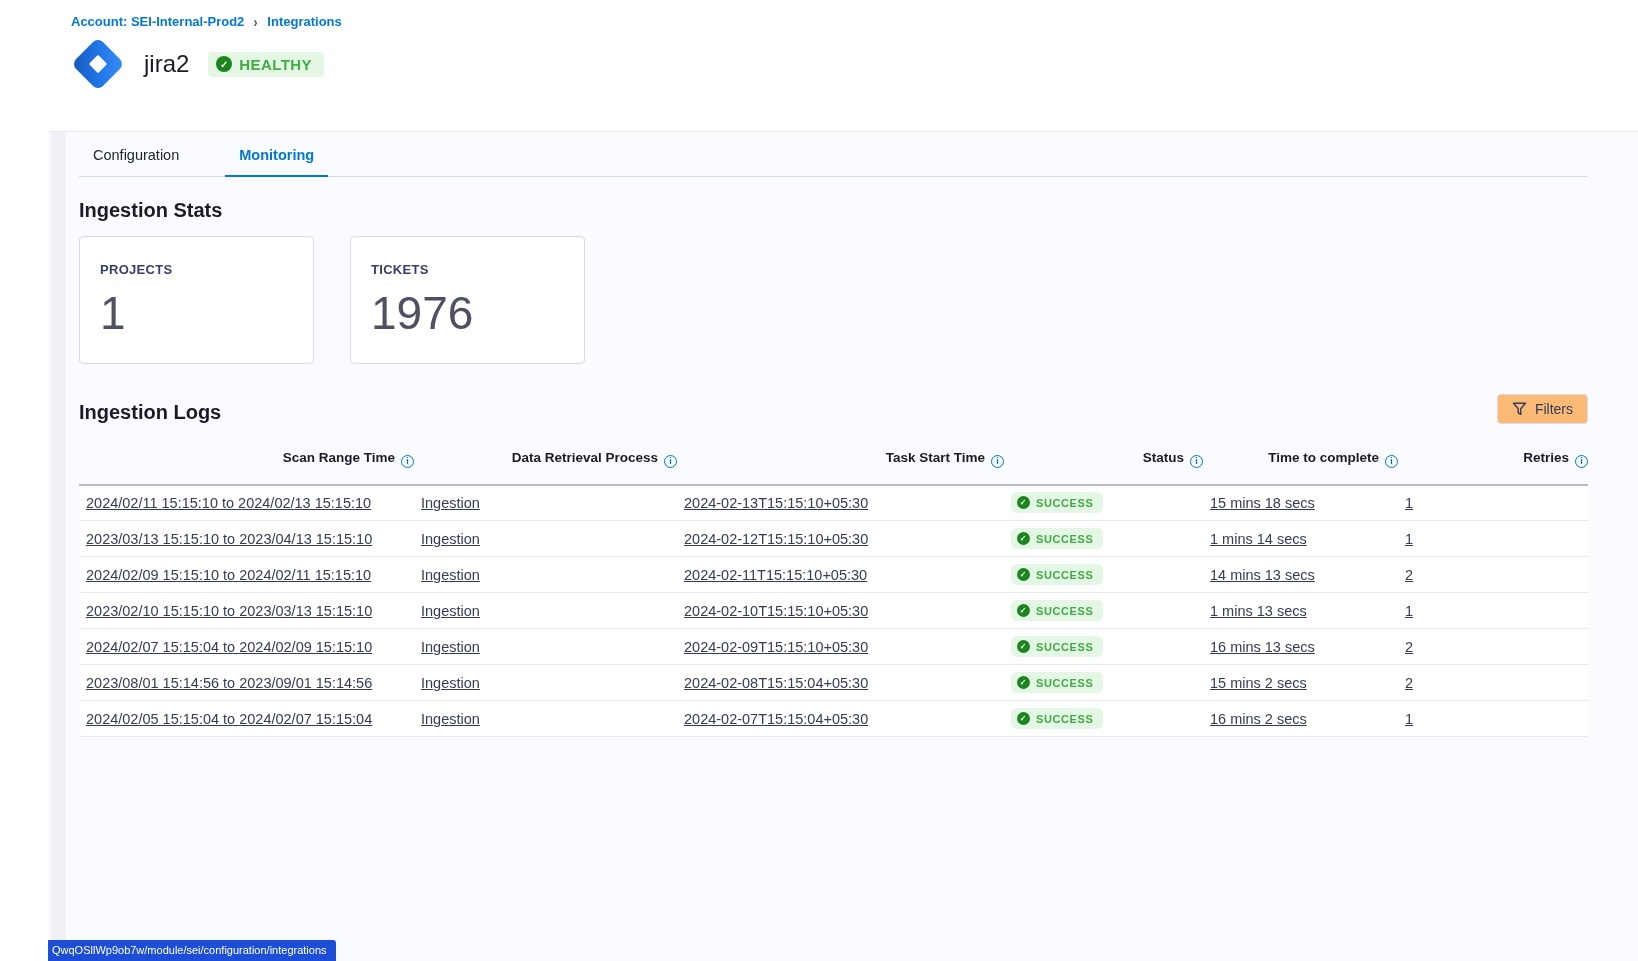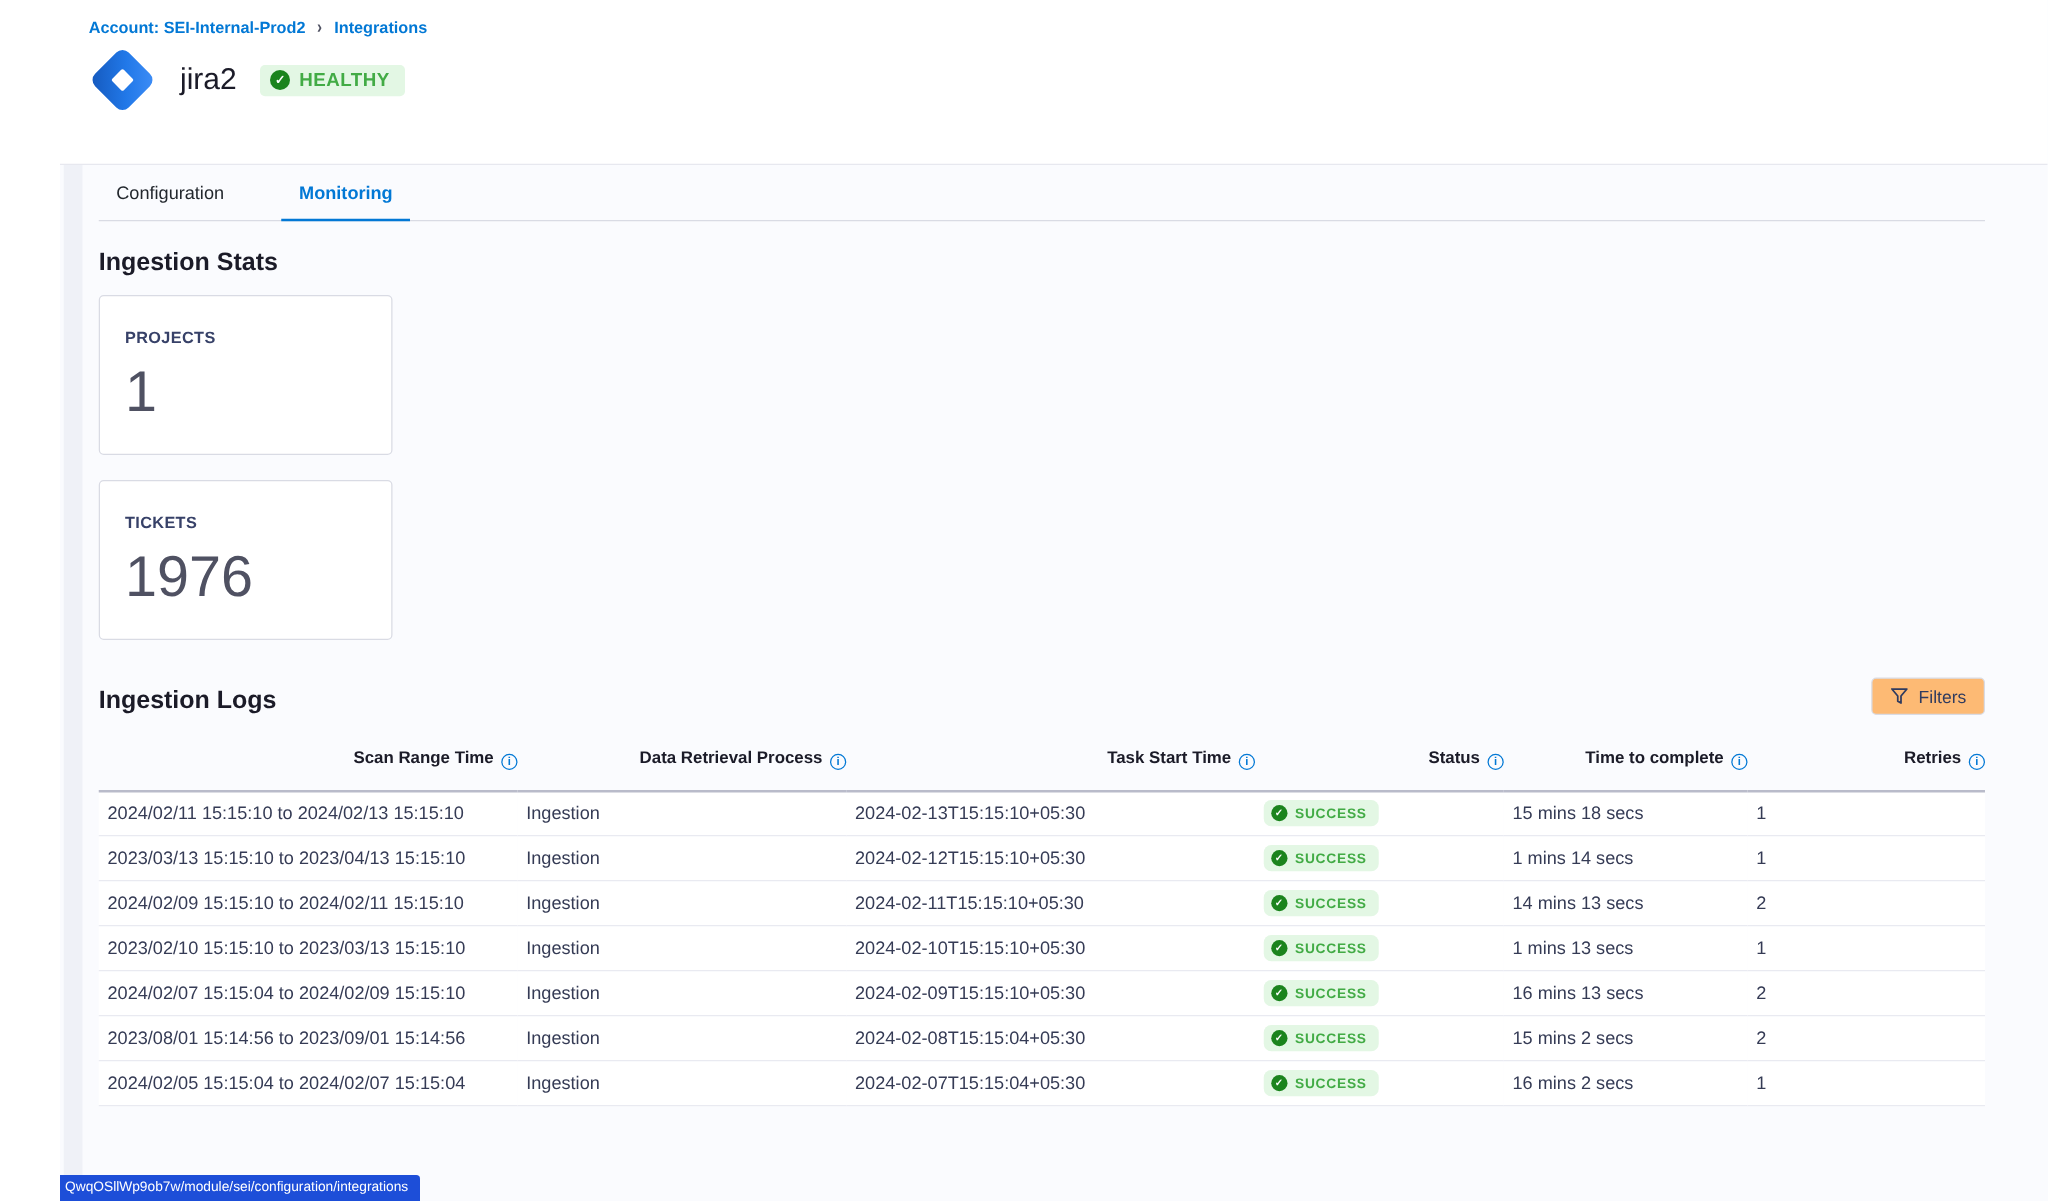--- a/index.html
+++ b/index.html
@@ -40,21 +40,21 @@
   
   .content { padding: 0 98px 0 31px; }
   .tabbar { display: flex; gap: 32px; border-bottom: 1px solid #d9dbe4; margin-top: 3px; text-align: right; }
   .tab { position: relative; padding: 12px 14px 13px; font-size: 14.5px; color: #22272d; cursor: pointer; }
   .tab.active { color: #0278d5; font-weight: 700; }
   .tab.active::after {
     content: ""; position: absolute; left: 0; right: 0; bottom: -1px;
     height: 2.5px; background: #0278d5;
   }
   .section-heading { font-size: 20px; font-weight: 700; color: #1b1b28; margin: 22px 0 14px; }
-  .cards { display: flex; gap: 20px; flex-direction: column; }
+  .cards { display: flex; gap: 36px; }
   .stat-card {
     width: 235px; height: 128px;
     background: #fff; border: 1px solid #d9dbe4; border-radius: 4px;
     padding: 25px 20px 0 20px;
   }
   .stat-label { font-size: 13px; font-weight: 600; color: #374168; letter-spacing: 0.3px; }
   .stat-value { font-size: 46px; font-weight: 400; color: #4f5162; margin-top: 9px; }
   .logs-header { display: flex; align-items: flex-end; justify-content: space-between; margin-top: 30px; }
   .logs-header .section-heading { margin: 0; }
   .filters-btn {
@@ -66,21 +66,21 @@
   }
   
   table { width: 100%; border-collapse: collapse; table-layout: fixed; margin-top: 12px; }
   th {
     text-align: right; font-size: 13.5px; font-weight: 700; color: #1b1b28;
     padding: 14px 0 16px 7px; border-bottom: 2px solid #b9bbca; white-space: nowrap;
   }
   td {
     font-size: 14.5px; color: #353b55; background: #fff;
     padding: 0 0 0 7px; height: 36px;
-    border-bottom: 1px solid #e9eaf1; white-space: nowrap;
+    border-bottom: 1px solid #e9eaf1; white-space: nowrap; text-decoration: underline;
   }
   .info-icon {
     display: inline-flex; align-items: center; justify-content: center;
     width: 13px; height: 13px;
     border: 1.3px solid #0278d5; border-radius: 50%;
     color: #0278d5; font-size: 9px; font-weight: 700;
     margin-left: 6px; vertical-align: -2px; cursor: pointer;
   }
   .success-badge {
     display: inline-flex; align-items: center; gap: 6px;

